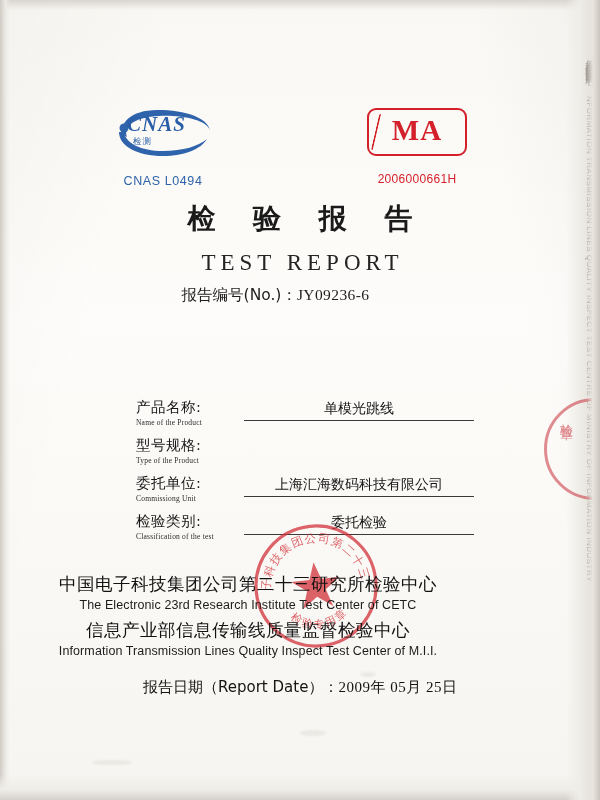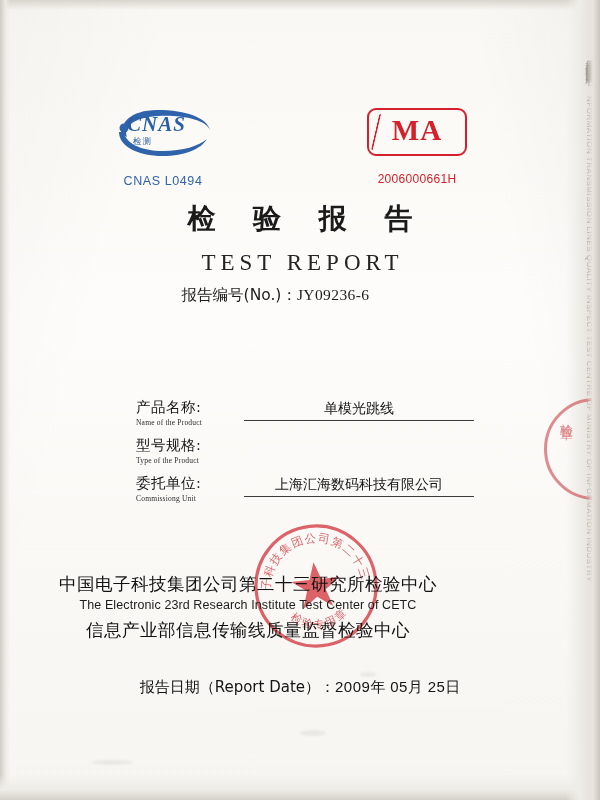--- a/index.html
+++ b/index.html
@@ -248,21 +248,21 @@
     position: absolute;
     left: 0;
     top: 678px;
     width: 600px;
     text-align: center;
     font-family: "DejaVu Sans", sans-serif;
     font-size: 15px;
     color: #141414;
   }
   .date-line .dv {
-    font-family: Liberation Sans, sans-serif;
+    font-family: Liberation Serif, serif;
     letter-spacing: 0.5px;
   }
 
   
   .stamp {
     position: absolute;
     left: 252px;
     top: 522px;
     width: 128px;
     height: 128px;
@@ -394,20 +394,27 @@
     </div>
 
     <div class="field-row">
       <div class="field-label">
         <span class="f-cn">委托单位:</span>
         <span class="f-en">Commissiong  Unit</span>
       </div>
       <div class="field-value">上海汇海数码科技有限公司</div>
     </div>
 
+    <div class="field-row">
+      <div class="field-label">
+        <span class="f-cn">检验类别:</span>
+        <span class="f-en">Classification of the test</span>
+      </div>
+      <div class="field-value">委托检验</div>
+    </div>
 
   </div>
 
   <div class="stamp">
     <svg viewBox="0 0 128 128" width="128" height="128">
       <circle cx="64" cy="64" r="60" fill="none" stroke="#d02a33" stroke-width="3.2"></circle>
       <path id="arcTop" d="M 18 66 A 46 46 0 0 1 110 66" fill="none"></path>
       <path id="arcBot" d="M 24 66 A 40 40 0 0 0 104 66" fill="none"></path>
       <text fill="#d02a33" font-size="11.5" font-family="DejaVu Sans, sans-serif" letter-spacing="1.2">
         <textPath href="#arcTop" startOffset="50%" text-anchor="middle">中国电子科技集团公司第二十三研究所</textPath>
@@ -417,20 +424,21 @@
       </text>
       <polygon fill="#d02a33" points="64,40 69.9,57.4 88.2,57.4 73.4,68.2 79.1,85.6 64,74.8 48.9,85.6 54.6,68.2 39.8,57.4 58.1,57.4"></polygon>
     </svg>
   </div>
 
   <div class="issuer">
     <div class="issuer-cn">中国电子科技集团公司第二十三研究所检验中心</div>
     <div class="issuer-en">The Electronic 23rd Research Institute Test Center of CETC</div>
     <div class="issuer-gap"></div>
     <div class="issuer-cn">信息产业部信息传输线质量监督检验中心</div>
+    <div class="issuer-en">Information Transmission Lines Quality Inspect Test Center of M.I.I.</div>
   </div>
 
   <div class="date-line">
     <span>报告日期（Report Date）：</span><span class="dv">2009</span><span>年</span>
     <span class="dv">05</span><span>月</span>
     <span class="dv">25</span><span>日</span>
   </div>
 
   <div class="side-strip"></div>
   <div class="side-text">信息产业部信息传输线质量监督检验中心</div>

